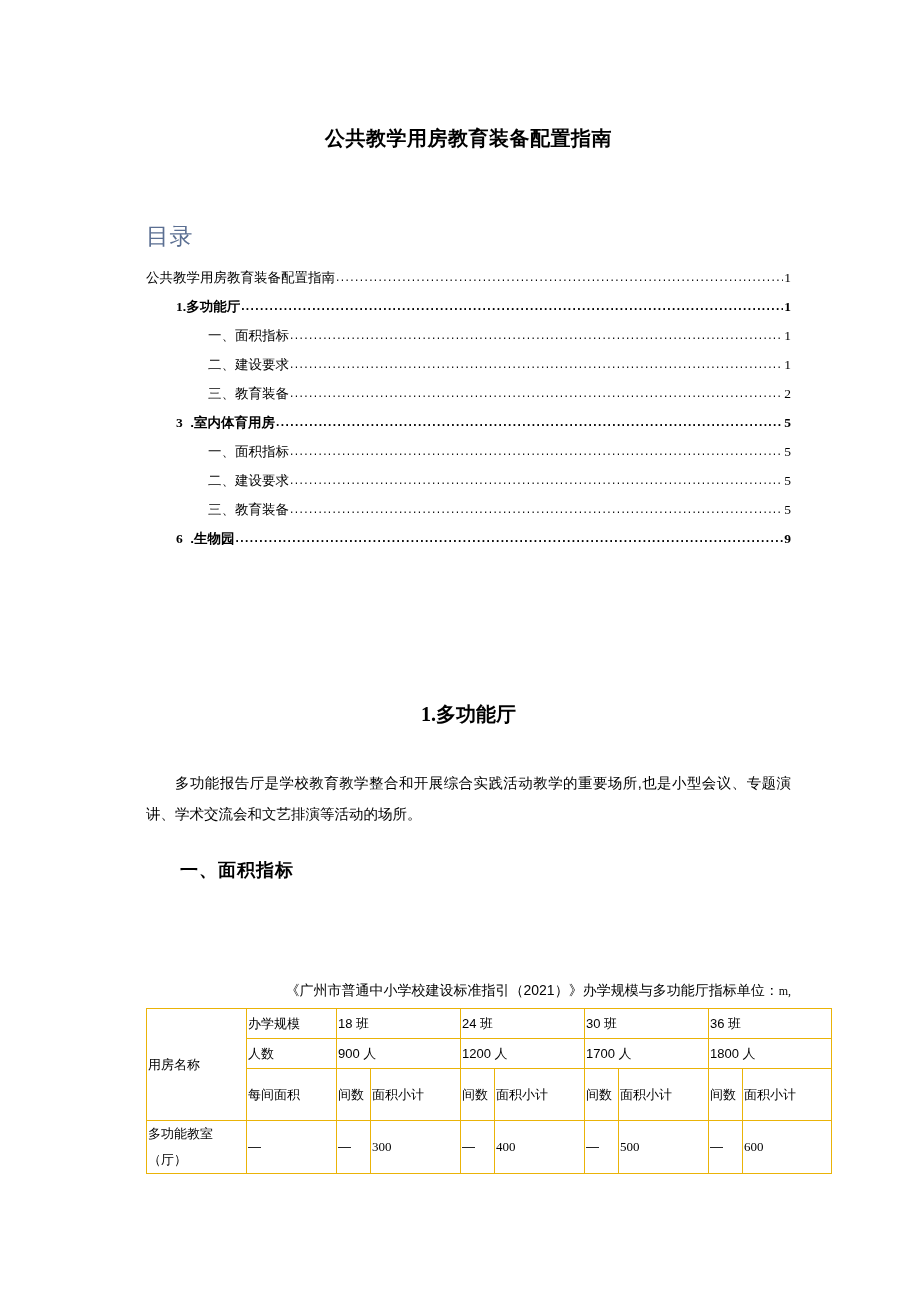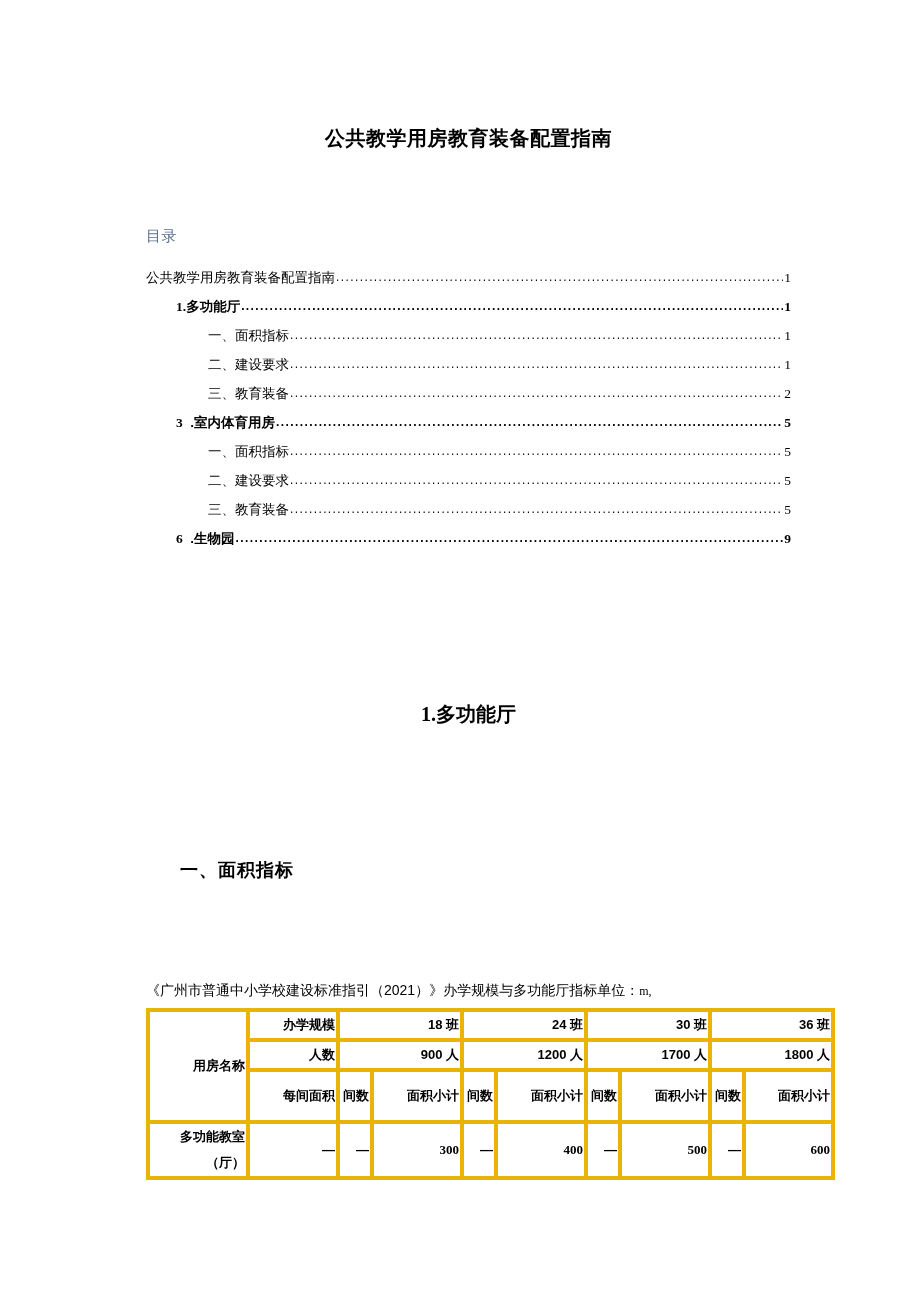--- a/index.html
+++ b/index.html
@@ -36,21 +36,21 @@
     letter-spacing: 0.5px;
     line-height: 28px;
     color: #000;
   }
 
   
   .toc-heading {
     position: absolute;
     left: 138px;
     top: 221px;
-    font-size: 15px;
+    font-size: 23px;
     font-weight: 400;
     line-height: 30px;
     color: #5b6f92;
     letter-spacing: 0.5px;
   }
 
   
   .toc {
     position: absolute;
     left: 138px;
@@ -135,21 +135,21 @@
     text-indent: 29px;
     color: #000;
   }
 
   
   .tbl-caption {
     position: absolute;
     left: 138px;
     top: 979px;
     width: 645px;
-    text-align: left;
+    text-align: right;
     font-size: 14px;
     line-height: 22px;
   }
   .tbl-caption .unit {
     font-family: "Liberation Serif", "DejaVu Serif", serif;
     font-size: 12px;
   }
 
   
   .tbl-wrap {
@@ -157,28 +157,27 @@
     left: 138px;
     top: 1008px;
     width: 645px;
   }
   table.spec {
     border-collapse: collapse;
     width: 645px;
     table-layout: fixed;
   }
   table.spec td {
-    border: 4px solid #eab308;
-    text-align: right;
+    border: 1px solid #eab308;
+    text-align: left;
     vertical-align: middle;
     font-size: 13px;
     line-height: 26px;
     padding: 0 1px;
     color: #000;
-    font-weight: bold;
   }
   td.rowlabel {
     text-align: left;
     padding-left: 2px;
     font-size: 13px;
   }
   td.narrow {
     word-break: break-all;
   }
   .num {
@@ -249,20 +248,21 @@
         <span class="t-label"><span class="toc-num">6</span><span>&nbsp;&nbsp;</span><span>.生物园</span></span>
         <span class="t-dots"></span>
         <span class="t-page">9</span>
       </div>
     </div>
 
   <div class="sec-h1" style="top:700px;">
     <span class="n">1.</span><span>多功能厅</span>
   </div>
 
+  <div class="body-p" style="top:768px;">多功能报告厅是学校教育教学整合和开展综合实践活动教学的重要场所,也是小型会议、专题演讲、学术交流会和文艺排演等活动的场所。</div>
 
   <div class="sec-h2" style="top:857px;">一、面积指标</div>
 
 
   <div class="tbl-caption">
     <span>《广州市普通中小学校建设标准指引（2021）》办学规模与多功能厅指标单位：</span><span class="unit">m,</span>
   </div>
 
   <div class="tbl-wrap">
     <table class="spec">

